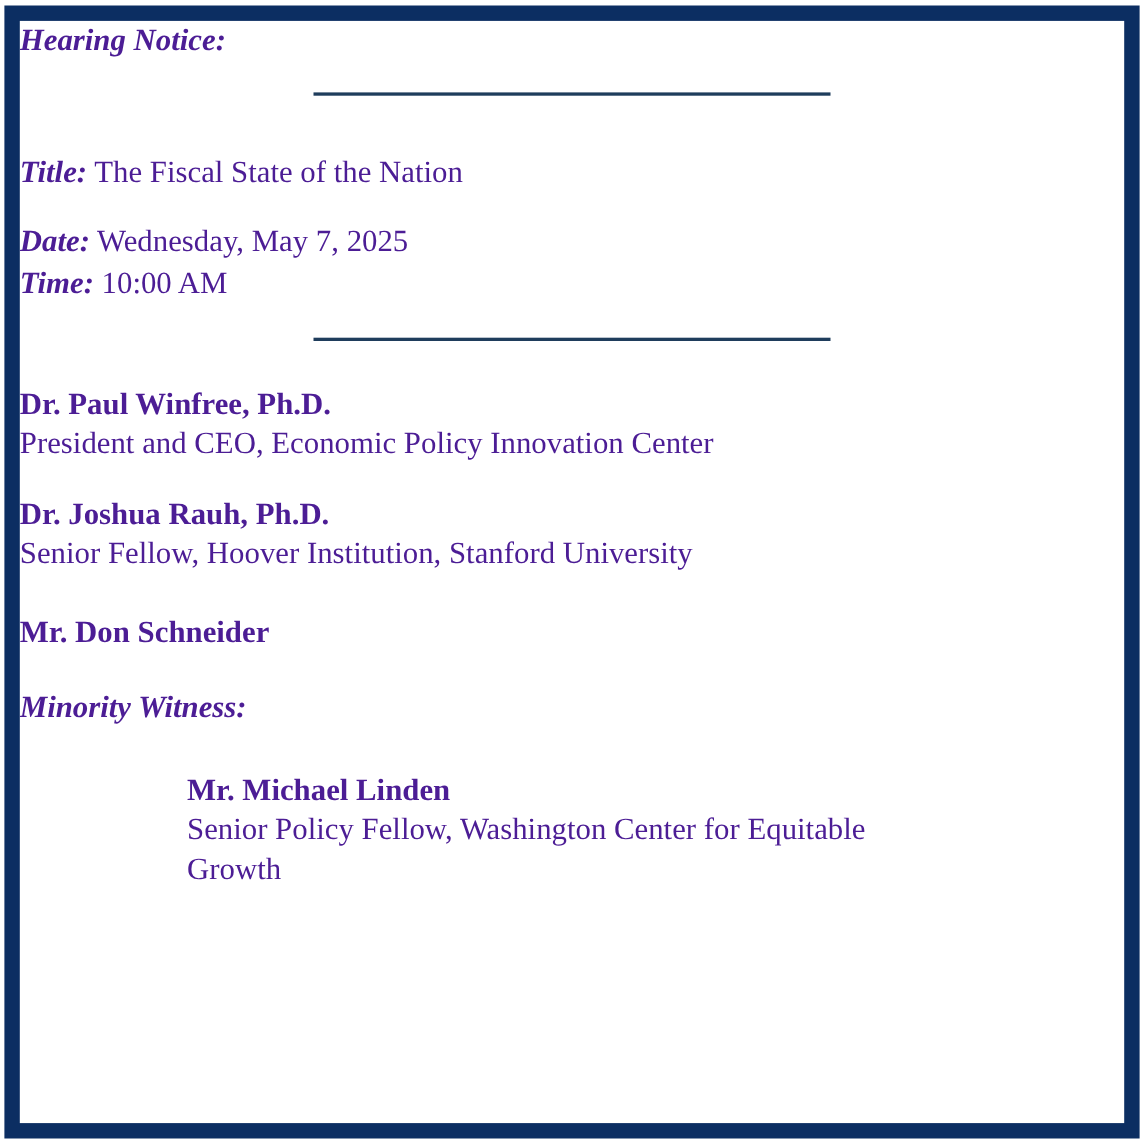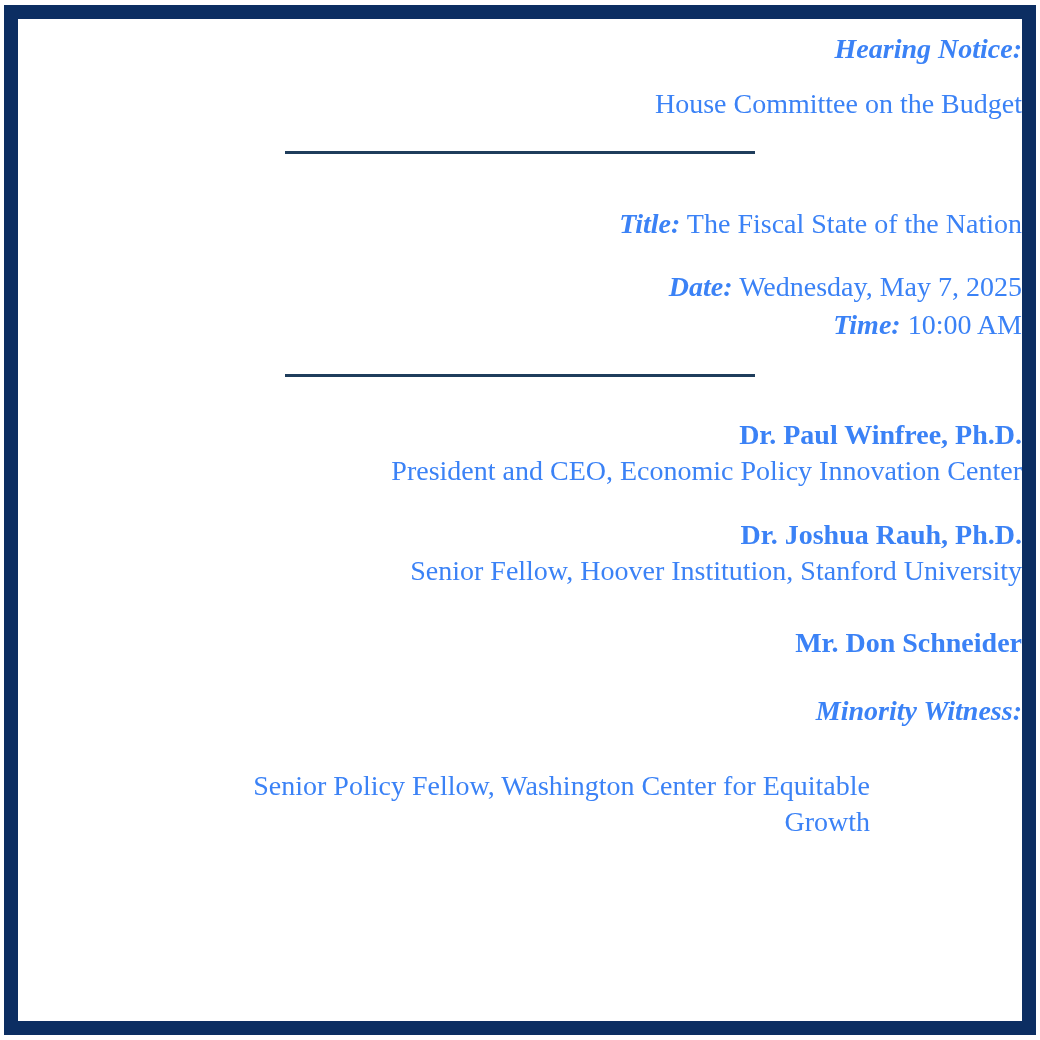--- a/index.html
+++ b/index.html
@@ -9,23 +9,22 @@
     font-family: "Liberation Serif", "DejaVu Serif", serif;
   }
   .doc-frame {
     position: absolute;
     left: 4px; top: 5px; right: 4px; bottom: 5px;
     border: 14px solid var(--border-color, #0c2e62);
     background: #ffffff;
     overflow: hidden;
   }
   .doc-content {
-    padding-top: 12px;
-    text-align: right;
-    color: #3b82f6;
+    text-align: left;
+    color: #4c1d95;
     font-size: 28px;
     line-height: 36px;
   }
   .label { font-weight: bold; font-style: italic; }
   .heading { font-weight: bold; font-style: italic; }
   .notice-title { line-height: 36px; }
   .committee-name { margin-top: 19px; }
   .divider {
     width: 470px; height: 3px;
     margin: 0 auto;
@@ -46,21 +45,20 @@
   .witness-title { font-weight: normal; }
 </style>
 </head>
 <body>
 
 <div class="doc-frame">
   <div class="doc-content">
 
     <div class="notice-title heading">Hearing Notice:</div>
 
-    <div class="committee-name">House Committee on the Budget</div>
 
     <div class="divider divider-1"></div>
 
     <div class="title-line"><span class="label">Title:</span> <span>The Fiscal State of the Nation</span></div>
 
     <div class="meta-block">
       <div><span class="label">Date:</span> <span>Wednesday, May 7, 2025</span></div>
       <div><span class="label">Time:</span> <span>10:00 AM</span></div>
     </div>
 
@@ -77,17 +75,18 @@
       <div class="witness-title">Senior Fellow, Hoover Institution, Stanford University</div>
     </div>
 
     <div class="witness witness-3">
       <div class="witness-name">Mr. Don Schneider</div>
     </div>
 
     <div class="minority-heading heading">Minority Witness:</div>
 
     <div class="witness witness-4">
+      <div class="witness-name">Mr. Michael Linden</div>
       <div class="witness-title">Senior Policy Fellow, Washington Center for Equitable Growth</div>
     </div>
 
   </div>
 </div>
 
 </body></html>

